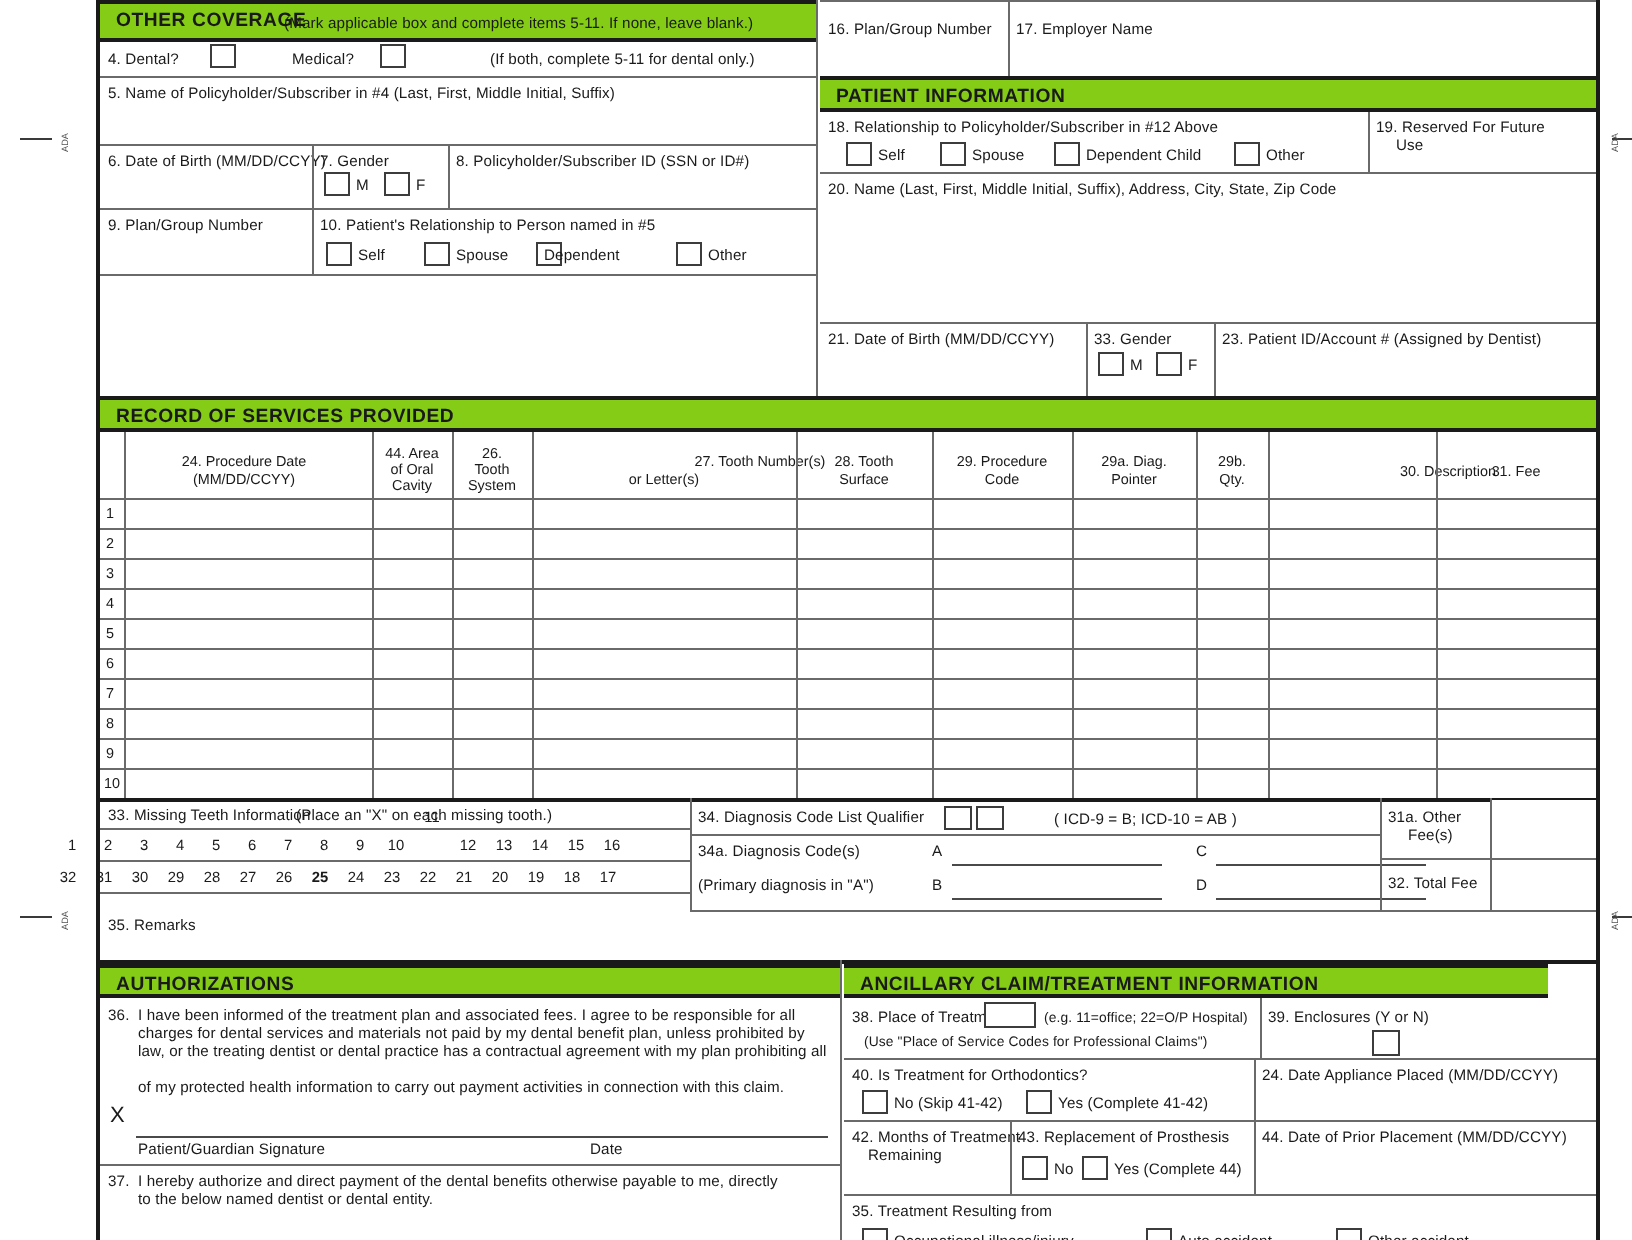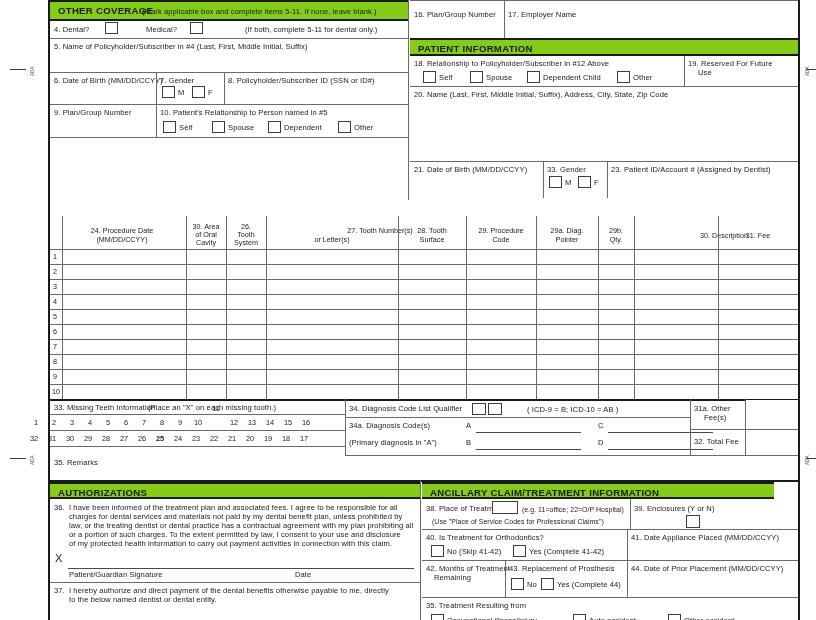--- a/index.html
+++ b/index.html
@@ -101,21 +101,21 @@
   <div class="lbl" style="left:54px;top:108px;">9. Plan/Group Number</div>
   <div class="bx" style="left:50px;top:118px;width:104px;height:18px;border:none;"></div>
   <div class="vr" style="left:156px;top:104px;height:33px;"></div>
 
   <div class="lbl" style="left:160px;top:108px;">10. Patient's Relationship to Person named in #5</div>
   <div class="cb" style="left:163px;top:121px;"></div>
   <div class="lbl" style="left:179px;top:123px;">Self</div>
   <div class="cb" style="left:212px;top:121px;"></div>
   <div class="lbl" style="left:228px;top:123px;">Spouse</div>
   <div class="cb" style="left:268px;top:121px;"></div>
-  <div class="lbl" style="left:284px;top:123px;">Dependent</div>
+  <div class="lbl" style="left:272px;top:123px;">Dependent</div>
   <div class="cb" style="left:338px;top:121px;"></div>
   <div class="lbl" style="left:354px;top:123px;">Other</div>
   <div class="hr" style="left:50px;top:137px;width:358px;"></div>
 
   <div class="bx" style="left:50px;top:151px;width:358px;height:47px;border:none;"></div>
 
   <div class="hr" style="left:410px;top:0px;width:388px;"></div>
   <div class="lbl" style="left:414px;top:10px;">16. Plan/Group Number</div>
   <div class="bx" style="left:410px;top:20px;width:94px;height:17px;border:none;"></div>
   <div class="vr" style="left:504px;top:0px;height:38px;"></div>
@@ -152,25 +152,28 @@
   <div class="lbl" style="left:547px;top:165px;">33. Gender</div>
   <div class="cb" style="left:549px;top:176px;"></div>
   <div class="lbl" style="left:565px;top:178px;">M</div>
   <div class="cb" style="left:578px;top:176px;"></div>
   <div class="lbl" style="left:594px;top:178px;">F</div>
   <div class="vr" style="left:607px;top:161px;height:37px;"></div>
 
   <div class="lbl" style="left:611px;top:165px;">23. Patient ID/Account # (Assigned by Dentist)</div>
   <div class="bx" style="left:609px;top:175px;width:189px;height:20px;border:none;"></div>
 
+  <div class="band" style="left:50px;top:198px;width:748px;height:18px;">
+    <span class="t">RECORD OF SERVICES PROVIDED</span>
+  </div>
 
   <div class="th" style="left:58px;top:227px;width:128px;">24. Procedure Date</div>
   <div class="th" style="left:58px;top:236px;width:128px;">(MM/DD/CCYY)</div>
 
-  <div class="th tiny" style="left:186px;top:223px;width:40px;">30. Area</div>
+  <div class="th tiny" style="left:186px;top:223px;width:40px;">44. Area</div>
   <div class="th tiny" style="left:186px;top:231px;width:40px;">of Oral</div>
   <div class="th tiny" style="left:186px;top:239px;width:40px;">Cavity</div>
 
   <div class="th tiny" style="left:226px;top:223px;width:40px;">26.</div>
   <div class="th tiny" style="left:226px;top:231px;width:40px;">Tooth</div>
   <div class="th tiny" style="left:226px;top:239px;width:40px;">System</div>
 
   <div class="th" style="left:266px;top:227px;width:132px;margin-left:48px;">27. Tooth Number(s)</div>
   <div class="th" style="left:266px;top:236px;width:132px;">or Letter(s)</div>
 
@@ -300,21 +303,20 @@
   <div class="hr" style="left:345px;top:455px;width:453px;"></div>
 
   <div class="band" style="left:50px;top:482px;width:370px;height:17px;">
     <span class="t">AUTHORIZATIONS</span>
   </div>
 
   <div class="lbl" style="left:54px;top:503px;">36.</div>
   <div class="lbl" style="left:69px;top:503px;">I have been informed of the treatment plan and associated fees. I agree to be responsible for all</div>
   <div class="lbl" style="left:69px;top:512px;">charges for dental services and materials not paid by my dental benefit plan, unless prohibited by</div>
   <div class="lbl" style="left:69px;top:521px;">law, or the treating dentist or dental practice has a contractual agreement with my plan prohibiting all</div>
-  <div class="lbl" style="left:69px;top:530px;">or a portion of such charges. To the extent permitted by law, I consent to your use and disclosure</div>
   <div class="lbl" style="left:69px;top:539px;">of my protected health information to carry out payment activities in connection with this claim.</div>
 
   <div class="lbl" style="left:55px;top:554px;font-size:11px;">X</div>
   <div class="uline" style="left:68px;top:567px;width:346px;"></div>
   <div class="lbl" style="left:69px;top:570px;">Patient/Guardian Signature</div>
   <div class="lbl" style="left:295px;top:570px;">Date</div>
   <div class="hr" style="left:50px;top:582px;width:370px;"></div>
 
   <div class="lbl" style="left:54px;top:586px;">37.</div>
   <div class="lbl" style="left:69px;top:586px;">I hereby authorize and direct payment of the dental benefits otherwise payable to me, directly</div>
@@ -334,21 +336,21 @@
   <div class="lbl" style="left:634px;top:504px;">39. Enclosures (Y or N)</div>
   <div class="cbw" style="left:686px;top:515px;width:14px;height:13px;"></div>
   <div class="hr" style="left:422px;top:529px;width:376px;"></div>
 
   <div class="lbl" style="left:426px;top:533px;">40. Is Treatment for Orthodontics?</div>
   <div class="cb" style="left:431px;top:545px;"></div>
   <div class="lbl" style="left:447px;top:547px;">No  (Skip 41-42)</div>
   <div class="cb" style="left:513px;top:545px;"></div>
   <div class="lbl" style="left:529px;top:547px;">Yes (Complete 41-42)</div>
   <div class="vr" style="left:627px;top:529px;height:31px;"></div>
-  <div class="lbl" style="left:631px;top:533px;">41. Date Appliance Placed (MM/DD/CCYY)</div>
+  <div class="lbl" style="left:631px;top:533px;">24. Date Appliance Placed (MM/DD/CCYY)</div>
   <div class="bx" style="left:629px;top:543px;width:169px;height:16px;border:none;"></div>
   <div class="hr" style="left:422px;top:560px;width:376px;"></div>
 
   <div class="lbl" style="left:426px;top:564px;">42. Months of Treatment</div>
   <div class="lbl" style="left:434px;top:573px;">Remaining</div>
   <div class="bx" style="left:422px;top:582px;width:83px;height:14px;border:none;"></div>
   <div class="vr" style="left:505px;top:560px;height:37px;"></div>
 
   <div class="lbl" style="left:509px;top:564px;">43. Replacement of Prosthesis</div>
   <div class="cb" style="left:511px;top:578px;"></div>

